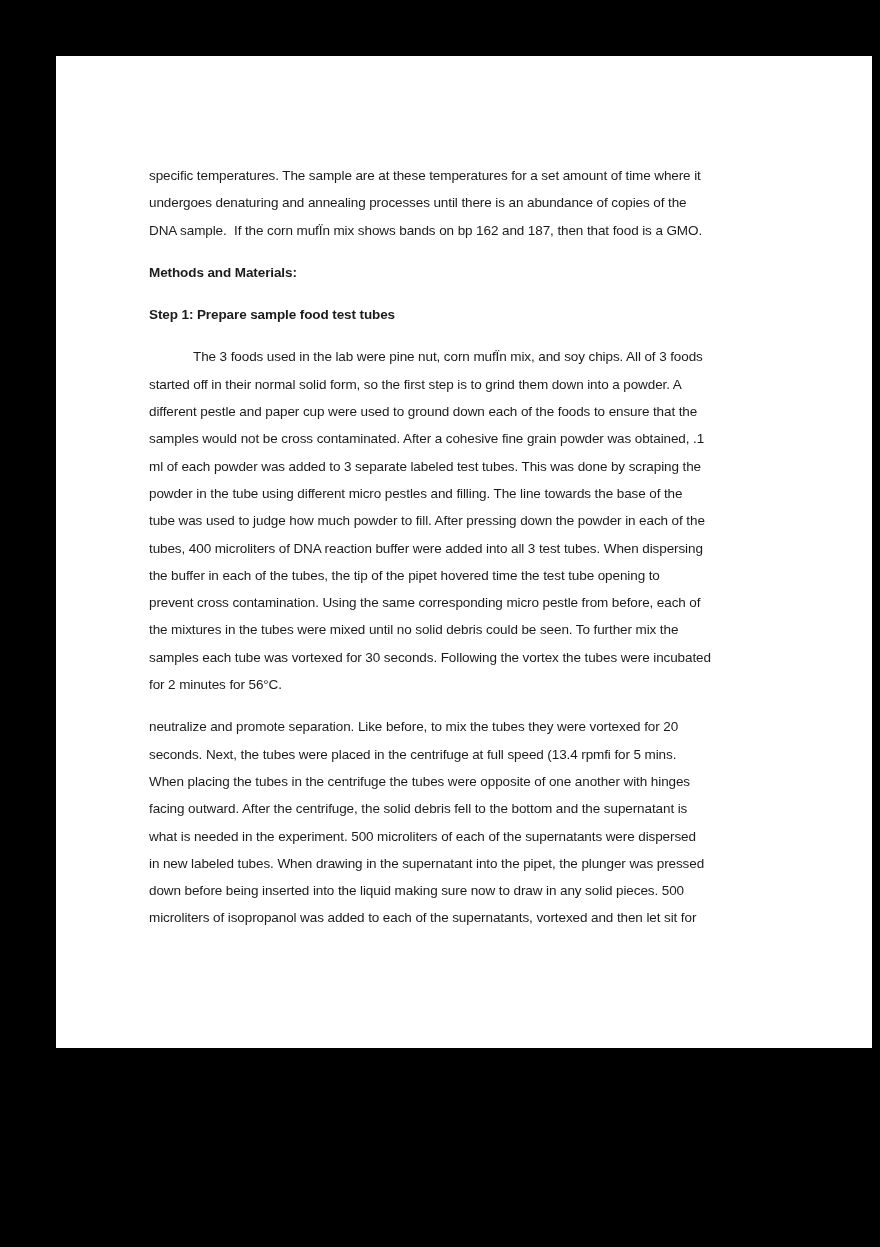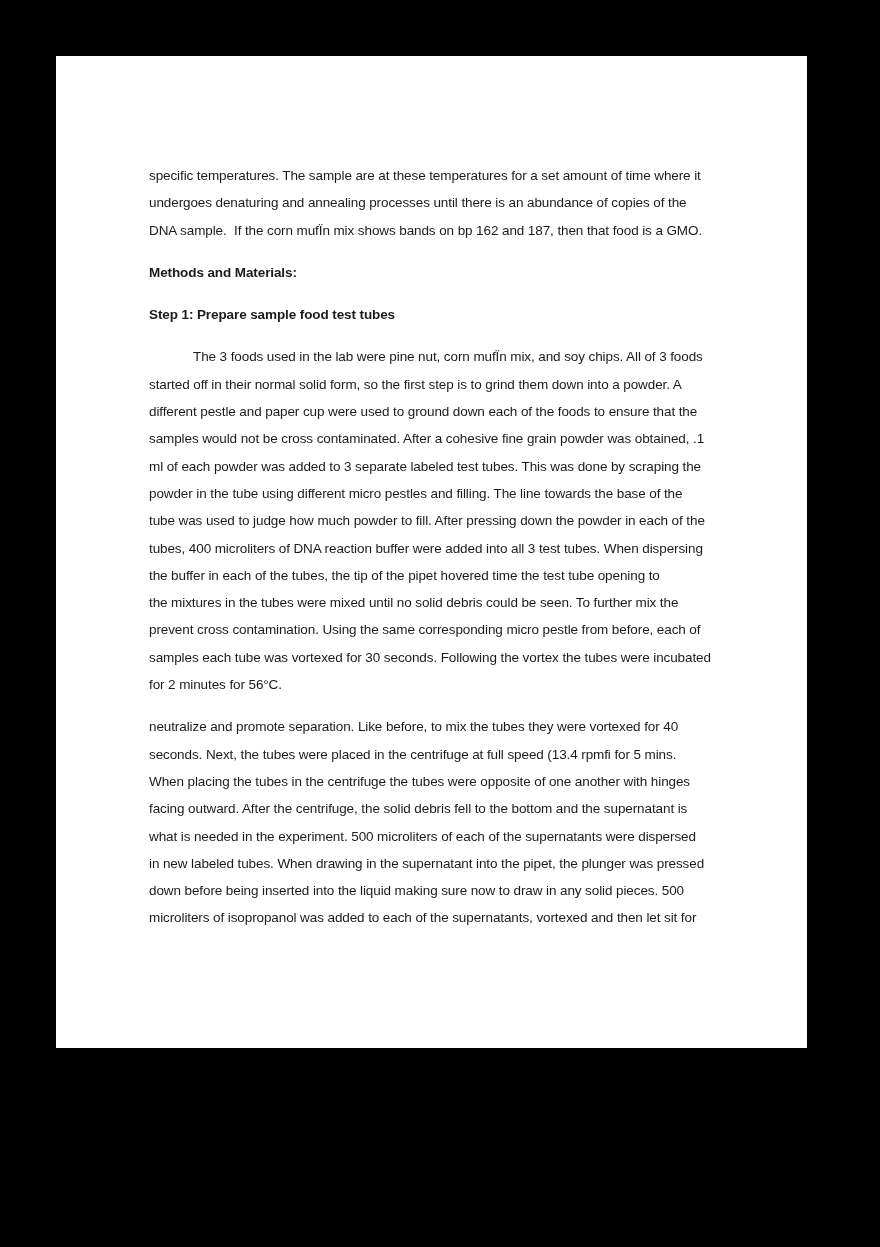--- a/index.html
+++ b/index.html
@@ -8,21 +8,21 @@
     height: 1247px;
     position: relative;
     background: #000000;
     font-family: "Liberation Sans", sans-serif;
     overflow: hidden;
   }
   .page {
     position: absolute;
     left: 56px;
     top: 56px;
-    width: 751px;
+    width: 816px;
     height: 992px;
     background: #ffffff;
   }
   .doc-content {
     position: absolute;
     left: 93px;
     top: 106px;
     width: 590px;
     color: #1b1b1b;
     font-size: 13.5px;
@@ -55,27 +55,27 @@
       <div class="block paragraph">
         <div class="line indent">The 3 foods used in the lab were pine nut, corn mufÏn mix, and soy chips. All of 3 foods</div>
         <div class="line">started off in their normal solid form, so the first step is to grind them down into a powder. A</div>
         <div class="line">different pestle and paper cup were used to ground down each of the foods to ensure that the</div>
         <div class="line">samples would not be cross contaminated. After a cohesive fine grain powder was obtained, .1</div>
         <div class="line">ml of each powder was added to 3 separate labeled test tubes. This was done by scraping the</div>
         <div class="line">powder in the tube using different micro pestles and filling. The line towards the base of the</div>
         <div class="line">tube was used to judge how much powder to fill. After pressing down the powder in each of the</div>
         <div class="line">tubes, 400 microliters of DNA reaction buffer were added into all 3 test tubes. When dispersing</div>
         <div class="line">the buffer in each of the tubes, the tip of the pipet hovered time the test tube opening to</div>
+        <div class="line">prevent cross contamination. Using the same corresponding micro pestle from before, each of</div>
         <div class="line">the mixtures in the tubes were mixed until no solid debris could be seen. To further mix the</div>
-        <div class="line">prevent cross contamination. Using the same corresponding micro pestle from before, each of</div>
         <div class="line">samples each tube was vortexed for 30 seconds. Following the vortex the tubes were incubated</div>
         <div class="line">for 2 minutes for 56°C.</div>
       </div>
       <div class="block paragraph">
-        <div class="line">neutralize and promote separation. Like before, to mix the tubes they were vortexed for 40</div>
+        <div class="line">neutralize and promote separation. Like before, to mix the tubes they were vortexed for 20</div>
         <div class="line">seconds. Next, the tubes were placed in the centrifuge at full speed (13.4 rpmfi for 5 mins.</div>
         <div class="line">When placing the tubes in the centrifuge the tubes were opposite of one another with hinges</div>
         <div class="line">facing outward. After the centrifuge, the solid debris fell to the bottom and the supernatant is</div>
         <div class="line">what is needed in the experiment. 500 microliters of each of the supernatants were dispersed</div>
         <div class="line">in new labeled tubes. When drawing in the supernatant into the pipet, the plunger was pressed</div>
         <div class="line">down before being inserted into the liquid making sure now to draw in any solid pieces. 500</div>
         <div class="line">microliters of isopropanol was added to each of the supernatants, vortexed and then let sit for</div>
       </div>
     </div>
 </div>

